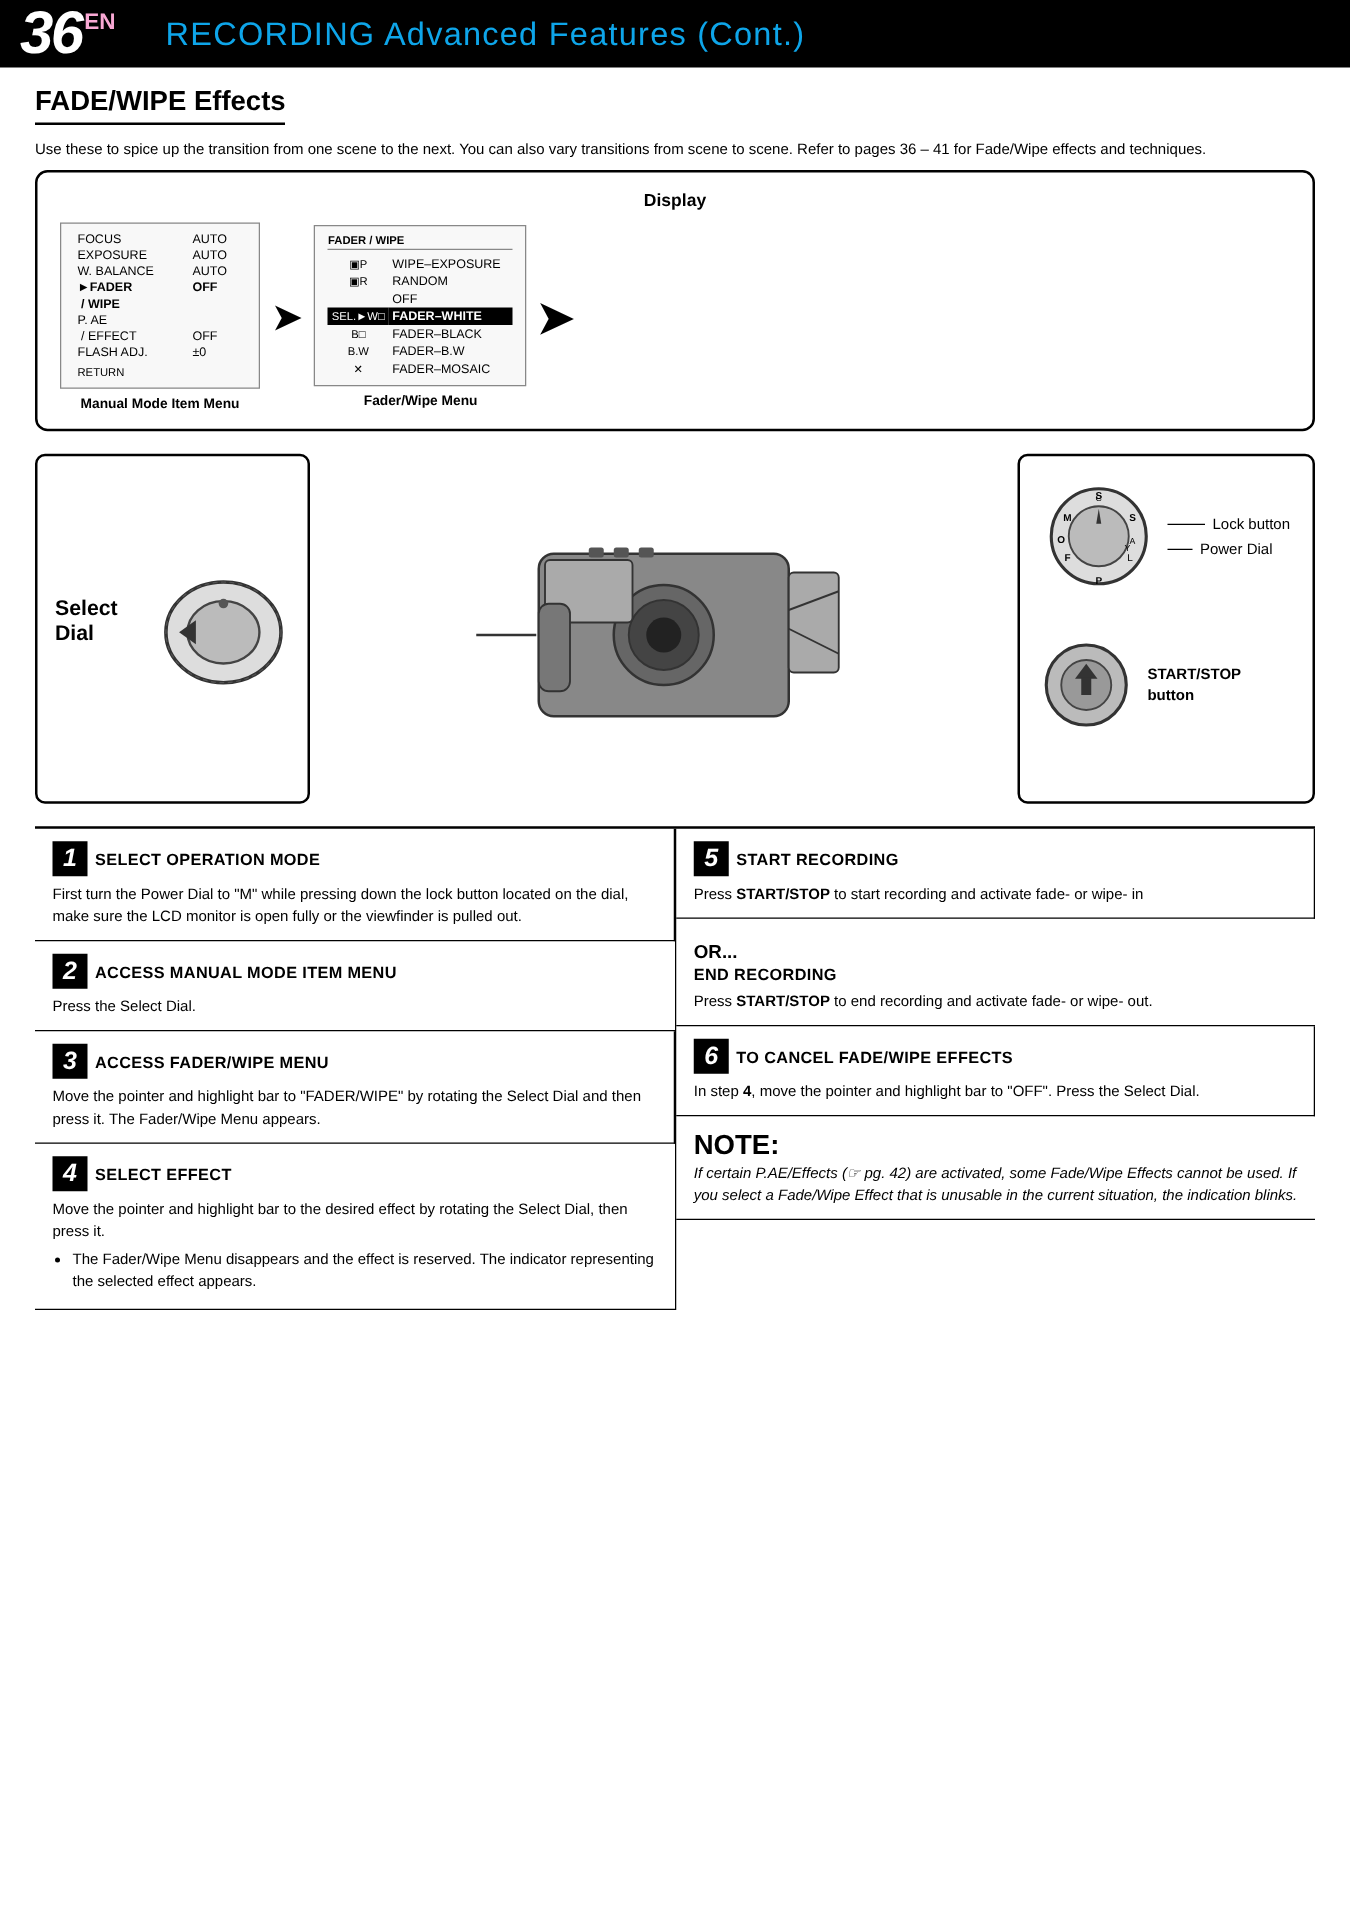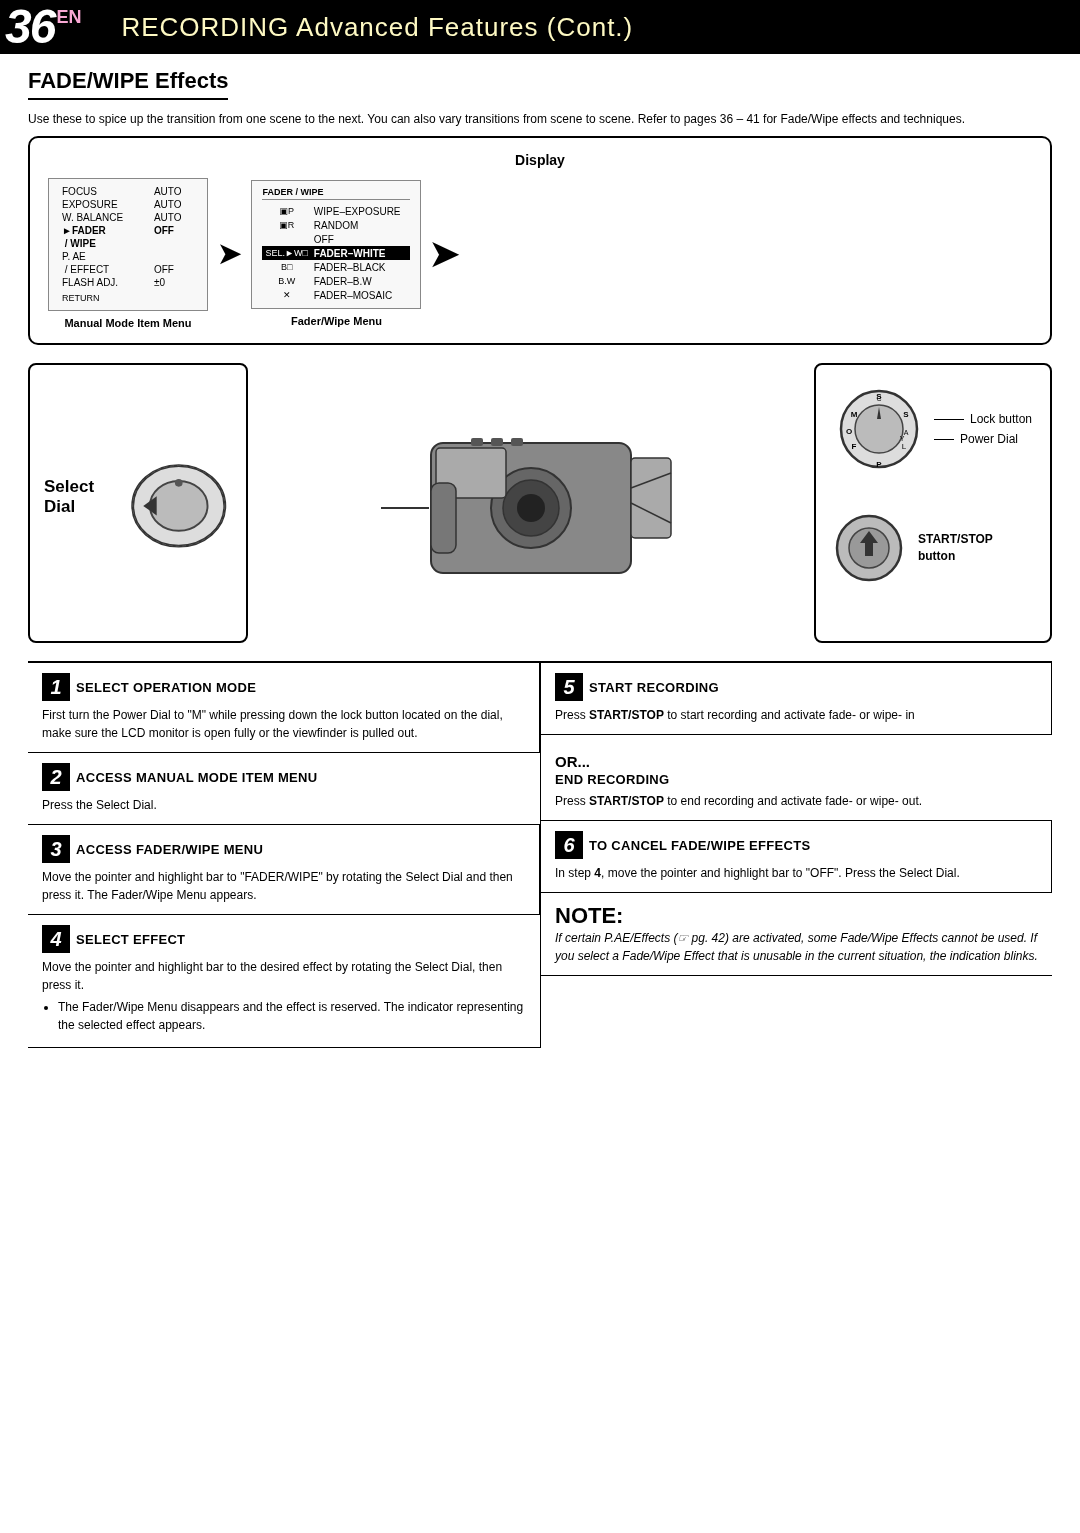--- a/index.html
+++ b/index.html
@@ -10,41 +10,41 @@
       min-height: 1533px;
       color: #000;
       font-size: 14px;
     }
 
     
     .header {
       background: #000;
       display: flex;
       align-items: center;
-      padding: 4px 5px;
+      padding: 4px 16px;
       height: 54px;
     }
     .header-page-num {
       font-size: 48px;
       font-weight: 900;
       color: #fff;
       font-style: italic;
       letter-spacing: -2px;
       line-height: 1;
     }
     .header-page-en {
       font-size: 18px;
       font-weight: 700;
       color: #f9a8d4;
       align-self: flex-end;
       margin-bottom: 22px;
       margin-left: 2px;
     }
     .header-title {
-      color: #fef9c3;
+      color: #0ea5e9;
       font-size: 26px;
       font-style: italic;
       font-weight: 900;
       margin-left: 40px;
       letter-spacing: 1px;
     }
     .header-title span {
       font-style: normal;
       font-weight: 400;
     }

